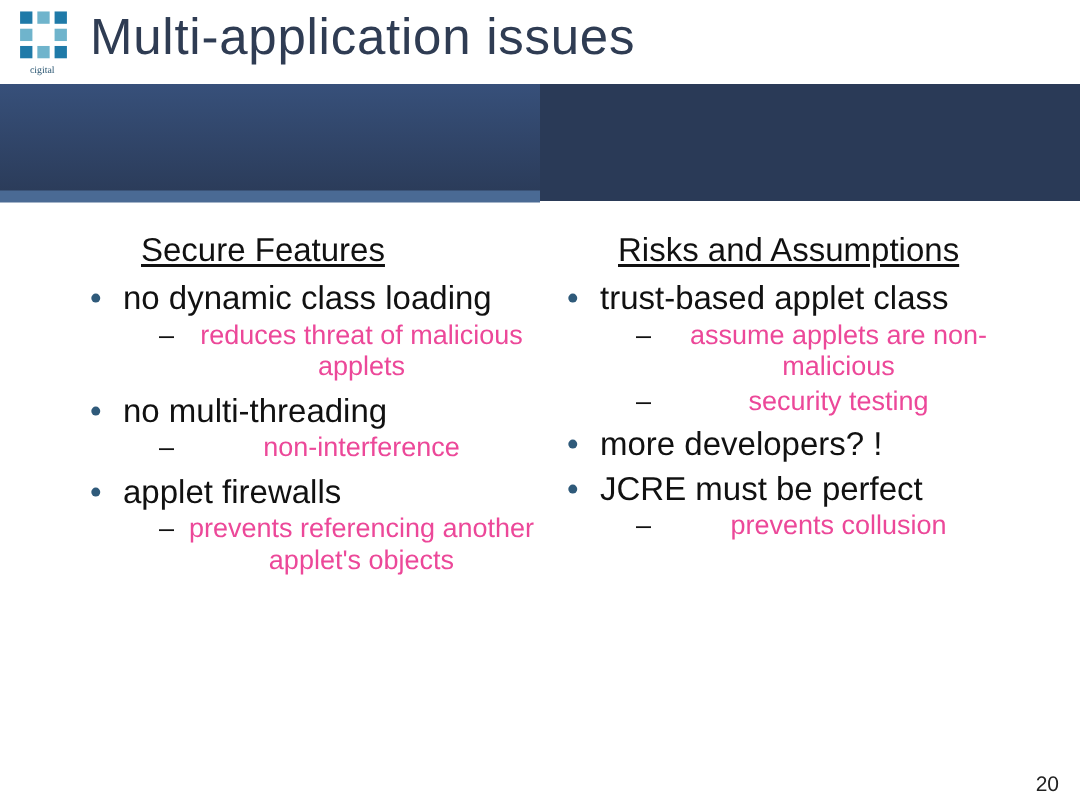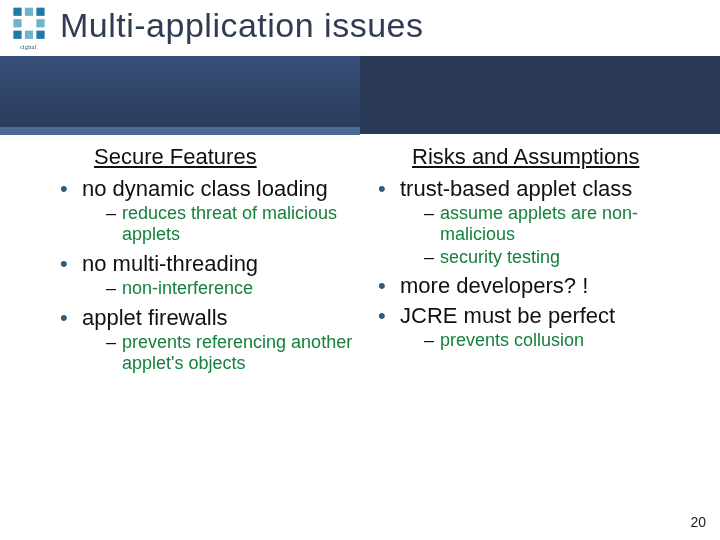--- a/index.html
+++ b/index.html
@@ -4,28 +4,28 @@
 <style>
   * { margin: 0; padding: 0; box-sizing: border-box; }
   html, body { width: 720px; height: 540px; font-family: Verdana, Arial, sans-serif; background: #fff; overflow: hidden; }
   .slide { position: relative; width: 720px; height: 540px; background: #fff; }
   .logo { position: absolute; left: 6px; top: 6px; width: 46px; height: 50px; }
   .logo svg { width: 46px; height: 46px; }
   .title { position: absolute; left: 60px; top: 6px; font-size: 34px; color: #2f3c53; font-weight: 400; letter-spacing: 0.5px; }
   .band { position: absolute; left: 0; top: 56px; width: 720px; height: 78px; background: #2a3a57; }
   .band-inner { position: absolute; left: 0; top: 56px; width: 360px; height: 78px; background: linear-gradient(180deg, #37507a 0%, #2a3a57 100%); }
   .band-bottom { position: absolute; left: 0; top: 127px; width: 360px; height: 8px; background: #4a6a94; }
-  .cols { position: absolute; left: 60px; top: 144px; width: 640px; height: 320px; display: flex; gap: 18px; }
+  .cols { position: absolute; left: 60px; top: 154px; width: 640px; height: 320px; display: flex; gap: 18px; }
   .col { width: 300px; }
   .col-head { font-size: 22px; color: #111; text-decoration: underline; margin: 0 0 6px 34px; }
   ul.b1 { list-style: none; }
   ul.b1 > li { position: relative; padding-left: 22px; font-size: 22px; color: #111; margin-bottom: 4px; line-height: 1.15; }
   ul.b1 > li::before { content: "•"; position: absolute; left: 0; top: 0; color: #2f5a7a; font-size: 22px; }
   ul.b2 { list-style: none; margin: 2px 0 6px 24px; }
-  ul.b2 > li { position: relative; padding-left: 16px; font-size: 18px; color: #15803d; margin-bottom: 2px; line-height: 1.15; }
+  ul.b2 > li { position: relative; padding-left: 16px; font-size: 18px; color: #ec4899; margin-bottom: 2px; line-height: 1.15; text-align: center; }
   ul.b2 > li::before { content: "–"; position: absolute; left: 0; top: 0; color: #111; font-size: 18px; }
   .pagenum { position: absolute; right: 14px; bottom: 10px; font-size: 14px; color: #222; }
   .logo-text { font-size: 8px; fill: #285470; font-family: Verdana; }
 </style>
 </head>
 <body>
 
 <div class="slide">
 
   <div class="logo">

